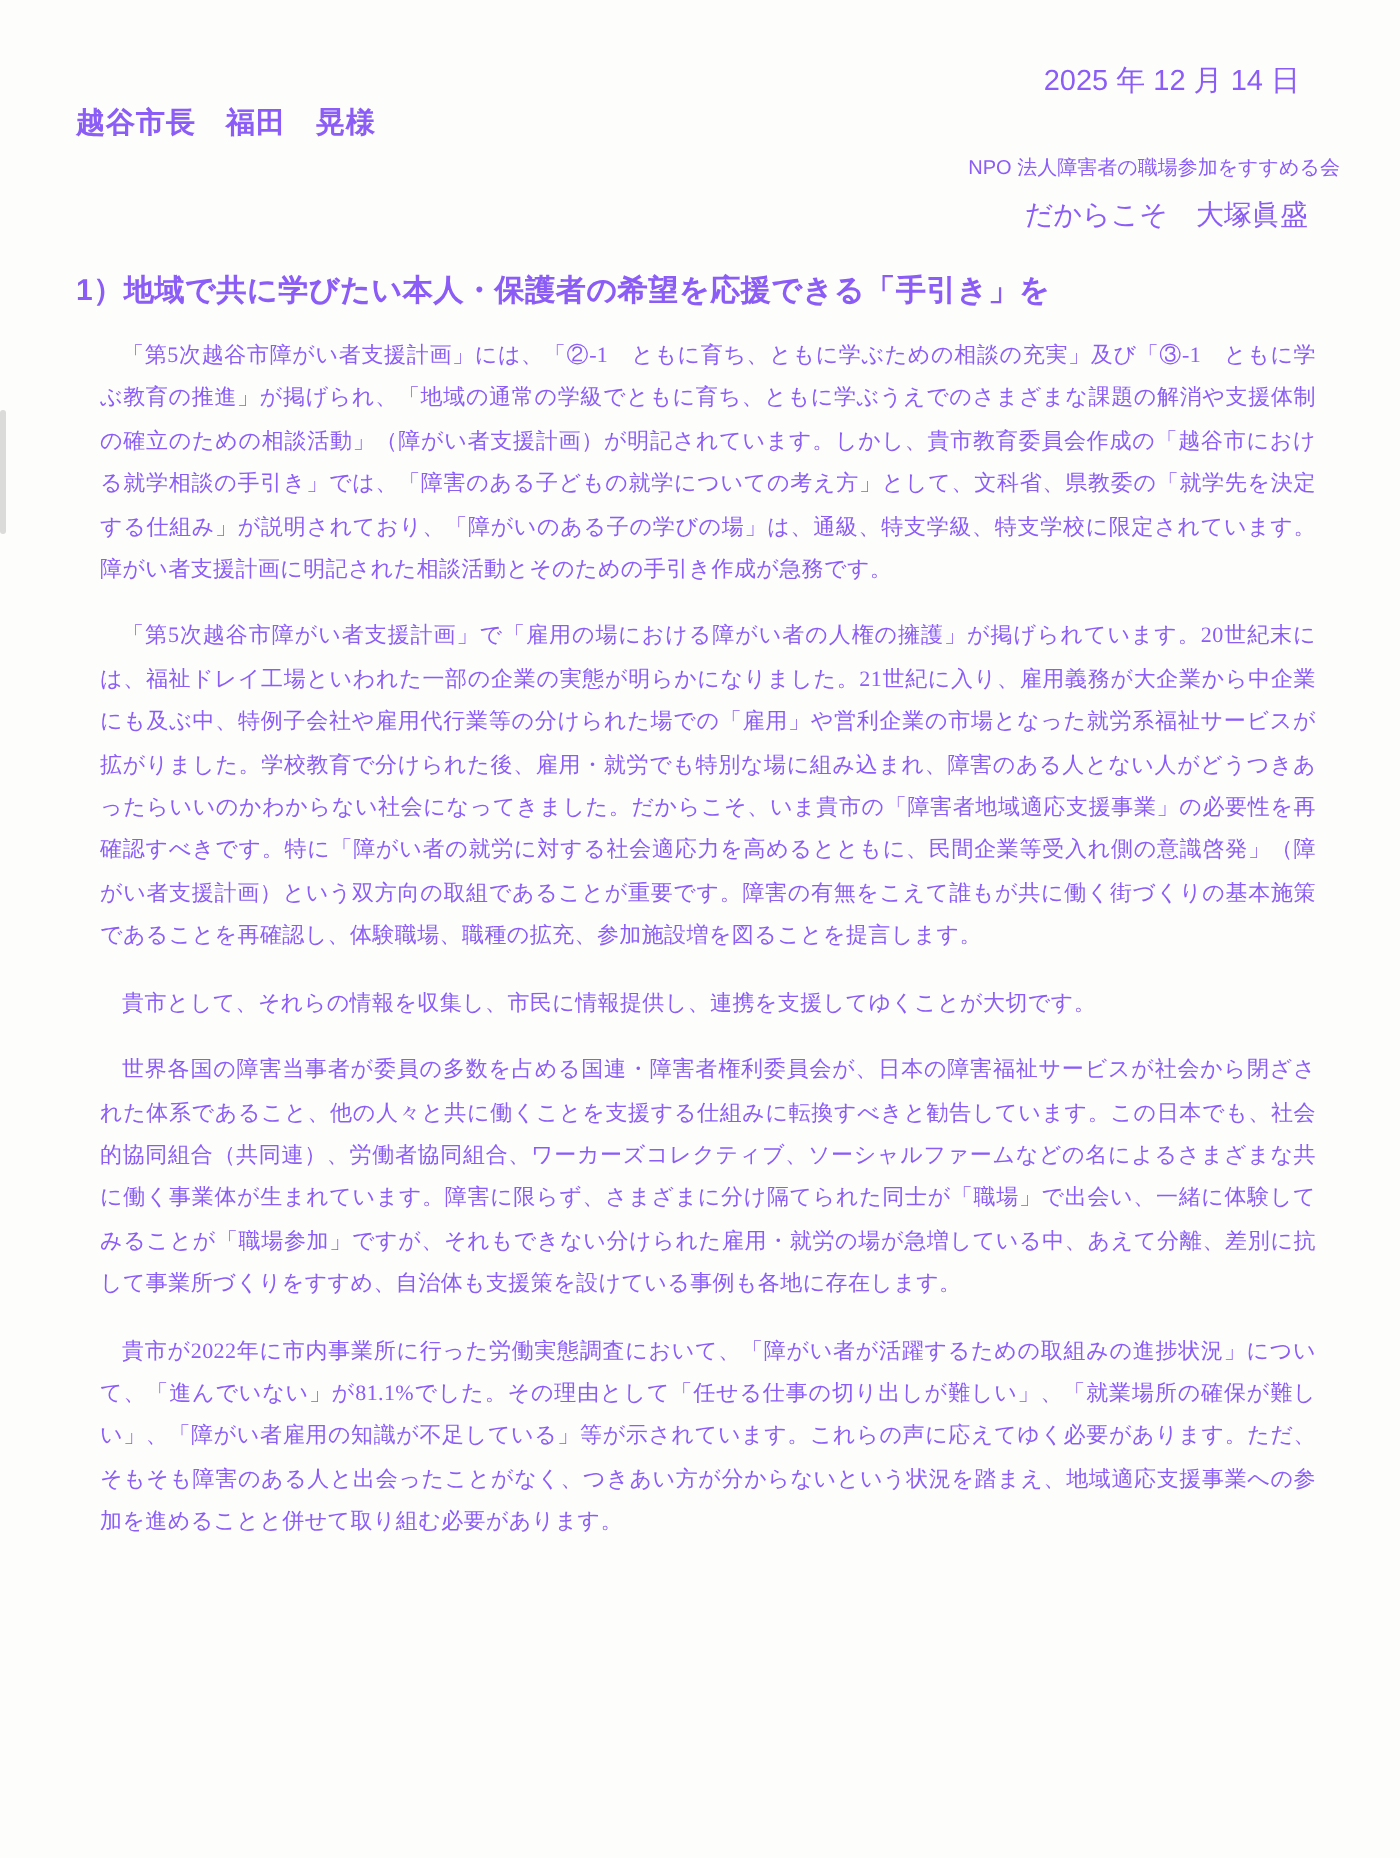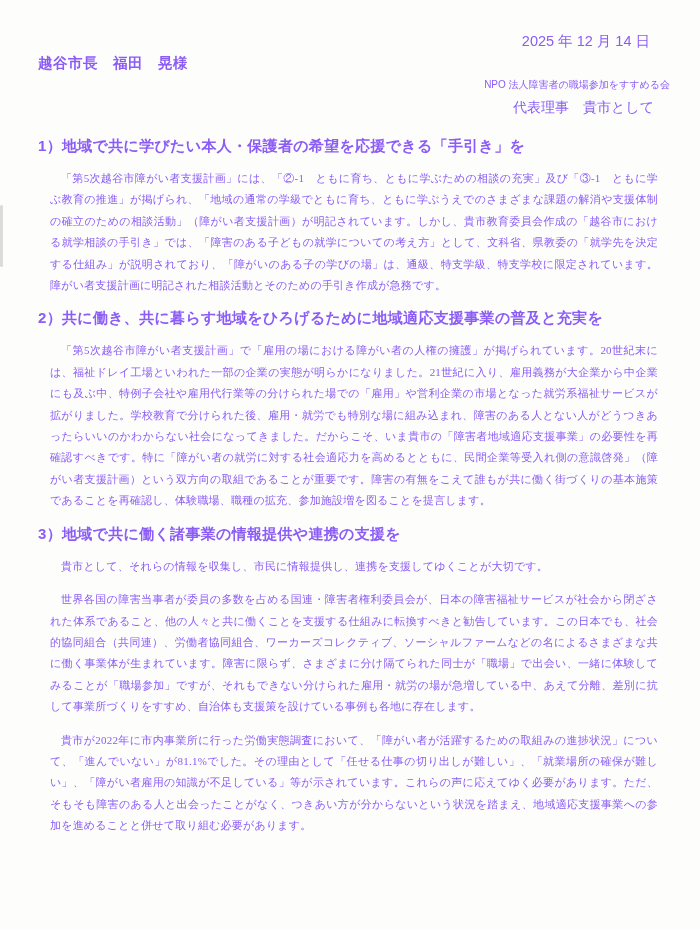--- a/index.html
+++ b/index.html
@@ -21,21 +21,21 @@
   }
   .doc-date {
     text-align: right;
     padding-right: 20px;
     font-family: "Liberation Sans", "DejaVu Sans", sans-serif;
     font-size: 14.5px;
     line-height: 22px;
     font-weight: 500;
   }
   .doc-addressee {
-    font-family: Liberation Serif, serif;
+    font-family: Liberation Mono, monospace;
     font-size: 14.5px;
     line-height: 22px;
     font-weight: 600;
     letter-spacing: 0.5px;
   }
   .sender-org {
     text-align: right;
     font-family: "Liberation Sans", "DejaVu Sans", sans-serif;
     font-size: 10px;
     line-height: 22px;
@@ -93,35 +93,33 @@
 <div class="page">
 
   <div class="scan-artifact"></div>
 
   <div class="doc-date">2025 年 12 月 14 日</div>
 
   <div class="doc-addressee">越谷市長　福田　晃様</div>
 
   <div class="sender-org">NPO 法人障害者の職場参加をすすめる会</div>
 
-  <div class="sender-rep">代表理事　貴市として</div>
+  <div class="sender-rep">だからこそ　大塚眞盛</div>
 
 
   <section class="first">
     <h2>1）地域で共に学びたい本人・保護者の希望を応援できる「手引き」を</h2>
     <p>「第5次越谷市障がい者支援計画」には、「②-1　ともに育ち、ともに学ぶための相談の充実」及び「③-1　ともに学ぶ教育の推進」が掲げられ、「地域の通常の学級でともに育ち、ともに学ぶうえでのさまざまな課題の解消や支援体制の確立のための相談活動」（障がい者支援計画）が明記されています。しかし、貴市教育委員会作成の「越谷市における就学相談の手引き」では、「障害のある子どもの就学についての考え方」として、文科省、県教委の「就学先を決定する仕組み」が説明されており、「障がいのある子の学びの場」は、通級、特支学級、特支学校に限定されています。障がい者支援計画に明記された相談活動とそのための手引き作成が急務です。</p>
   </section>
 
   <section>
-    <h2>2）共に働き、共に暮らす地域をひろげるために地域適応支援事業の普及と充実を</h2>
     <p>「第5次越谷市障がい者支援計画」で「雇用の場における障がい者の人権の擁護」が掲げられています。20世紀末には、福祉ドレイ工場といわれた一部の企業の実態が明らかになりました。21世紀に入り、雇用義務が大企業から中企業にも及ぶ中、特例子会社や雇用代行業等の分けられた場での「雇用」や営利企業の市場となった就労系福祉サービスが拡がりました。学校教育で分けられた後、雇用・就労でも特別な場に組み込まれ、障害のある人とない人がどうつきあったらいいのかわからない社会になってきました。だからこそ、いま貴市の「障害者地域適応支援事業」の必要性を再確認すべきです。特に「障がい者の就労に対する社会適応力を高めるとともに、民間企業等受入れ側の意識啓発」（障がい者支援計画）という双方向の取組であることが重要です。障害の有無をこえて誰もが共に働く街づくりの基本施策であることを再確認し、体験職場、職種の拡充、参加施設増を図ることを提言します。</p>
   </section>
 
   <section>
-    <h2>3）地域で共に働く諸事業の情報提供や連携の支援を</h2>
     <p>貴市として、それらの情報を収集し、市民に情報提供し、連携を支援してゆくことが大切です。</p>
     <p>世界各国の障害当事者が委員の多数を占める国連・障害者権利委員会が、日本の障害福祉サービスが社会から閉ざされた体系であること、他の人々と共に働くことを支援する仕組みに転換すべきと勧告しています。この日本でも、社会的協同組合（共同連）、労働者協同組合、ワーカーズコレクティブ、ソーシャルファームなどの名によるさまざまな共に働く事業体が生まれています。障害に限らず、さまざまに分け隔てられた同士が「職場」で出会い、一緒に体験してみることが「職場参加」ですが、それもできない分けられた雇用・就労の場が急増している中、あえて分離、差別に抗して事業所づくりをすすめ、自治体も支援策を設けている事例も各地に存在します。</p>
   </section>
 
   <section>
     <p>貴市が2022年に市内事業所に行った労働実態調査において、「障がい者が活躍するための取組みの進捗状況」について、「進んでいない」が81.1%でした。その理由として「任せる仕事の切り出しが難しい」、「就業場所の確保が難しい」、「障がい者雇用の知識が不足している」等が示されています。これらの声に応えてゆく必要があります。ただ、そもそも障害のある人と出会ったことがなく、つきあい方が分からないという状況を踏まえ、地域適応支援事業への参加を進めることと併せて取り組む必要があります。</p>
   </section>
 
 </div>
 

